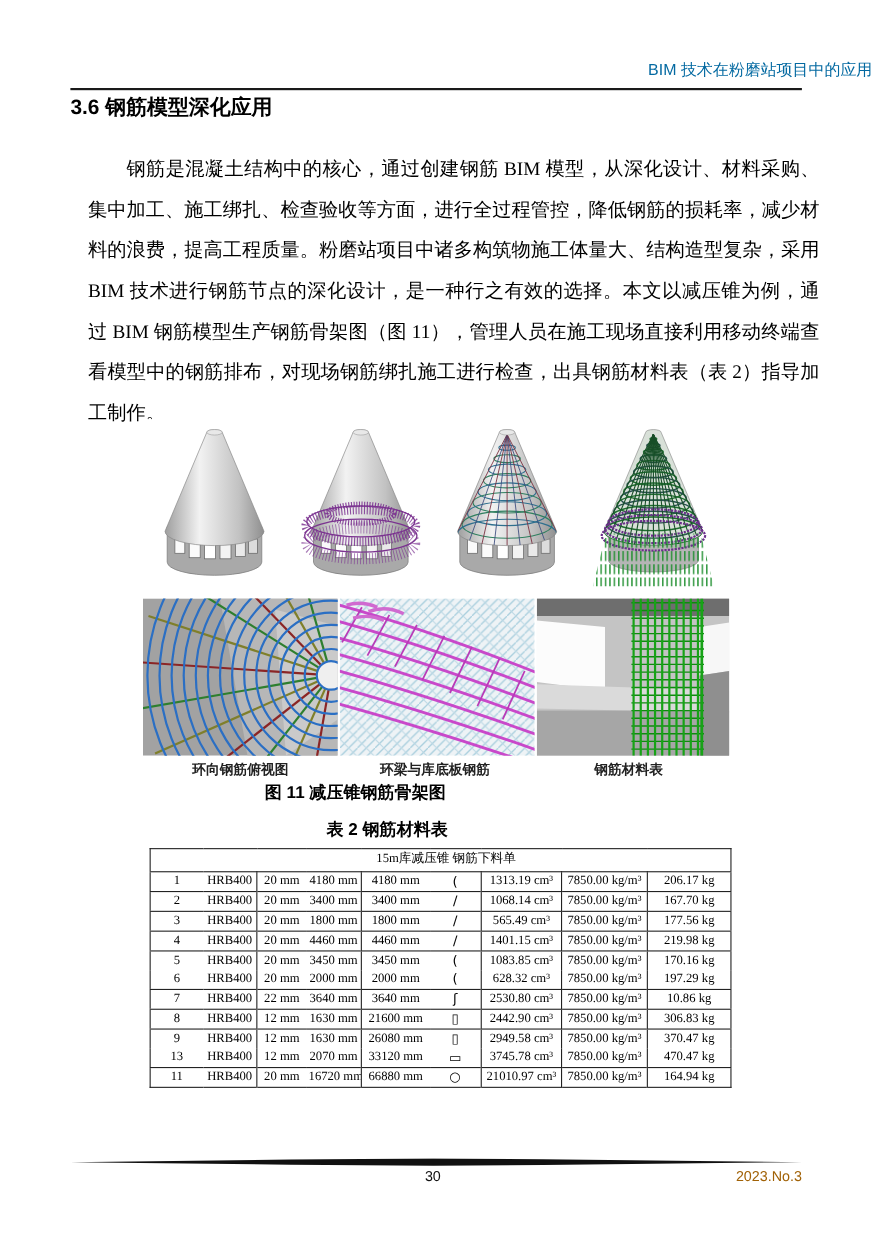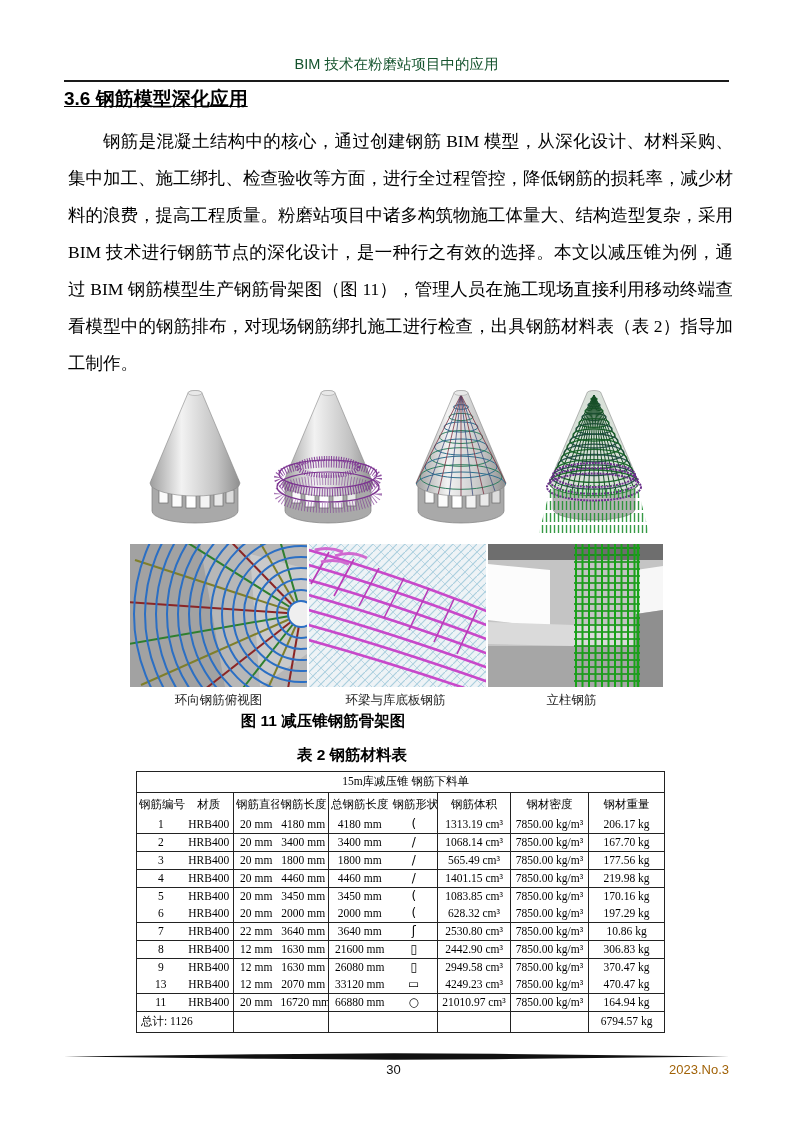--- a/index.html
+++ b/index.html
@@ -1,37 +1,37 @@
 <!DOCTYPE html>
 <html><head>
 <meta charset="utf-8">
 <style>
   html,body{margin:0;padding:0;background:#e8e8e8;}
   .page{position:relative;width:793px;height:1122px;background:#ffffff;margin:0 auto;overflow:hidden;color:#111;}
 
-  .header-title{position:absolute;top:55px;left:0;width:793px;text-align:center;
-    font:14.5px/1.25 "Liberation Sans","DejaVu Sans",sans-serif;color:#14532d;}
+  .header-title{position:absolute;top:55px;left:0;width:793px;text-align:right;
+    font:14.5px/1.25 "Liberation Sans","DejaVu Sans",sans-serif;color:#0369a1;}
   .header-rule{position:absolute;top:80px;left:64px;width:665px;height:2px;background:#1a1a1a;}
 
   .section-heading{position:absolute;top:87px;left:64px;margin:0;
-    font:bold 19px/1.3 "Liberation Sans","DejaVu Sans",sans-serif;color:#000;text-decoration:underline;}
-
-  .body-paragraph{position:absolute;top:119px;left:64px;width:665px;margin:4px;
+    font:bold 19px/1.3 "Liberation Sans","DejaVu Sans",sans-serif;color:#000;}
+
+  .body-paragraph{position:absolute;top:119px;left:64px;width:665px;margin:16px;
     font:17.5px/37px "Liberation Serif","DejaVu Serif",serif;color:#000;
     text-align:justify;text-indent:2em;}
 
   .figure-block{position:absolute;top:381px;left:130px;width:536px;}
   .fig-row{display:flex;gap:2px;}
   .fig-row.top{margin-bottom:3px;}
   .fig-panel{background:#fff;}
   svg{display:block;}
 
   .fig-subcaptions{display:flex;margin-top:6px;
     font:12.5px/1.2 "Liberation Serif","DejaVu Serif",serif;color:#222;}
-  .fig-subcaptions span{display:block;text-align:center;}
+  .fig-subcaptions span{display:block;text-align:center;font-weight:bold;}
   .sc1{width:177px;} .sc2{width:177px;} .sc3{width:175px;}
 
   .fig-caption{position:absolute;top:711px;left:0;width:646px;text-align:center;
     font:600 15.5px/1.3 "Liberation Sans","DejaVu Sans",sans-serif;color:#000;}
   .table-caption{position:absolute;top:745px;left:0;width:704px;text-align:center;
     font:600 15.5px/1.3 "Liberation Sans","DejaVu Sans",sans-serif;color:#000;}
 
   table.material{position:absolute;top:771px;left:136px;width:528px;border-collapse:collapse;
     table-layout:fixed;font:11.5px/1.15 "Liberation Serif","DejaVu Serif",serif;color:#000;
     border:1px solid #222;}
@@ -342,21 +342,21 @@
           <line x1="140" y1="0" x2="140" y2="143"></line>
             <line x1="146.5" y1="0" x2="146.5" y2="143"></line>
         </g>
         <line x1="150" y1="0" x2="150" y2="143" stroke="#17a317" stroke-width="2.5"></line>
       </svg>
     </div>
 
     <div class="fig-subcaptions">
       <span class="sc1">环向钢筋俯视图</span>
       <span class="sc2">环梁与库底板钢筋</span>
-      <span class="sc3">立柱钢筋</span>
+      <span class="sc3">钢筋材料表</span>
     </div>
   </div>
 
   <div class="fig-caption">图 11 减压锥钢筋骨架图</div>
   <div class="table-caption">表 2 钢筋材料表</div>
 
   <table class="material">
     <colgroup>
       <col style="width:48px">
         <col style="width:49px">
@@ -365,31 +365,20 @@
         <col style="width:62px">
         <col style="width:47px">
       <col style="width:73px">
         <col style="width:78px">
         <col style="width:76px">
     </colgroup>
     <tbody>
       <tr>
         <td class="title-cell" colspan="9">15m库减压锥 钢筋下料单</td>
       </tr>
-      <tr class="hdr">
-        <th>钢筋编号</th>
-        <th class="vr">材质</th>
-        <th>钢筋直径</th>
-        <th class="vr">钢筋长度</th>
-        <th>总钢筋长度</th>
-        <th class="vr">钢筋形状</th>
-        <th class="vr">钢筋体积</th>
-        <th class="vr">钢材密度</th>
-        <th>钢材重量</th>
-      </tr>
 
       <tr>
           <td>1</td>
           <td class="vr">HRB400</td>
           <td>20 mm</td>
           <td class="vr">4180 mm</td>
           <td>4180 mm</td>
           <td class="vr shape">(</td>
           <td class="vr">1313.19 cm³</td>
           <td class="vr">7850.00 kg/m³</td>
@@ -483,43 +472,35 @@
           <td class="vr">7850.00 kg/m³</td>
           <td>370.47 kg</td>
         </tr>
         <tr>
           <td>13</td>
           <td class="vr">HRB400</td>
           <td>12 mm</td>
           <td class="vr">2070 mm</td>
           <td>33120 mm</td>
           <td class="vr shape">▭</td>
-          <td class="vr">4249.23 cm³</td>
+          <td class="vr">3745.78 cm³</td>
           <td class="vr">7850.00 kg/m³</td>
           <td>470.47 kg</td>
         </tr>
         <tr class="bt">
           <td>11</td>
           <td class="vr">HRB400</td>
           <td>20 mm</td>
           <td class="vr">16720 mm</td>
           <td>66880 mm</td>
           <td class="vr shape">○</td>
           <td class="vr">21010.97 cm³</td>
           <td class="vr">7850.00 kg/m³</td>
           <td>164.94 kg</td>
         </tr>
-        <tr class="bt total">
-        <td class="vr total-label" colspan="2">总计: 1126</td>
-        <td class="vr" colspan="2"></td>
-        <td class="vr" colspan="2"></td>
-        <td class="vr"></td>
-        <td class="vr"></td>
-        <td>6794.57 kg</td>
-      </tr>
     </tbody>
   </table>
 
   <svg class="footer-rule" viewBox="0 0 665 7" preserveAspectRatio="none">
     <polygon points="0,3.5 200,1.2 330,0.2 430,0.8 665,3.5 430,6.2 330,6.8 200,5.8" fill="#111"></polygon>
   </svg>
   <div class="footer-page">30</div>
   <div class="footer-issue">2023.No.3</div>
 
 </div>

